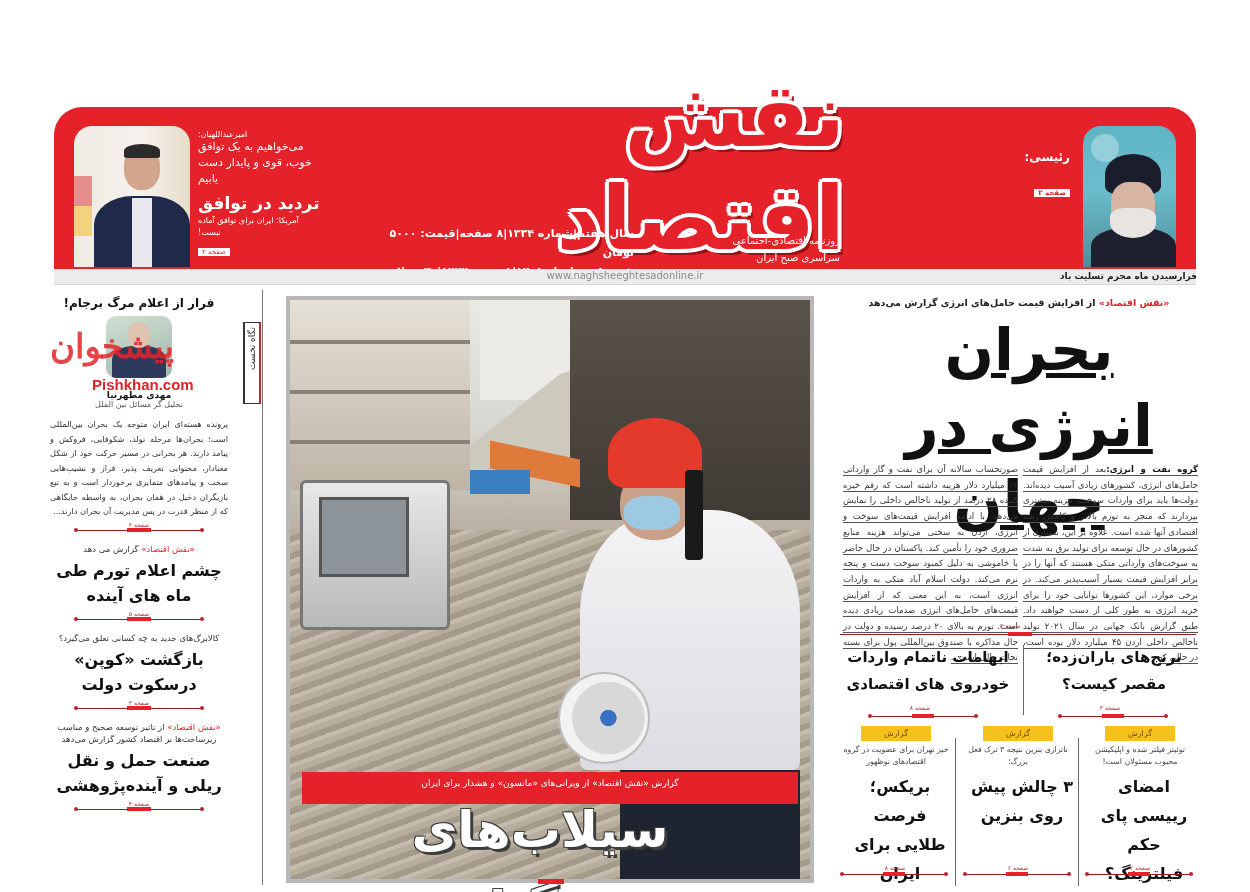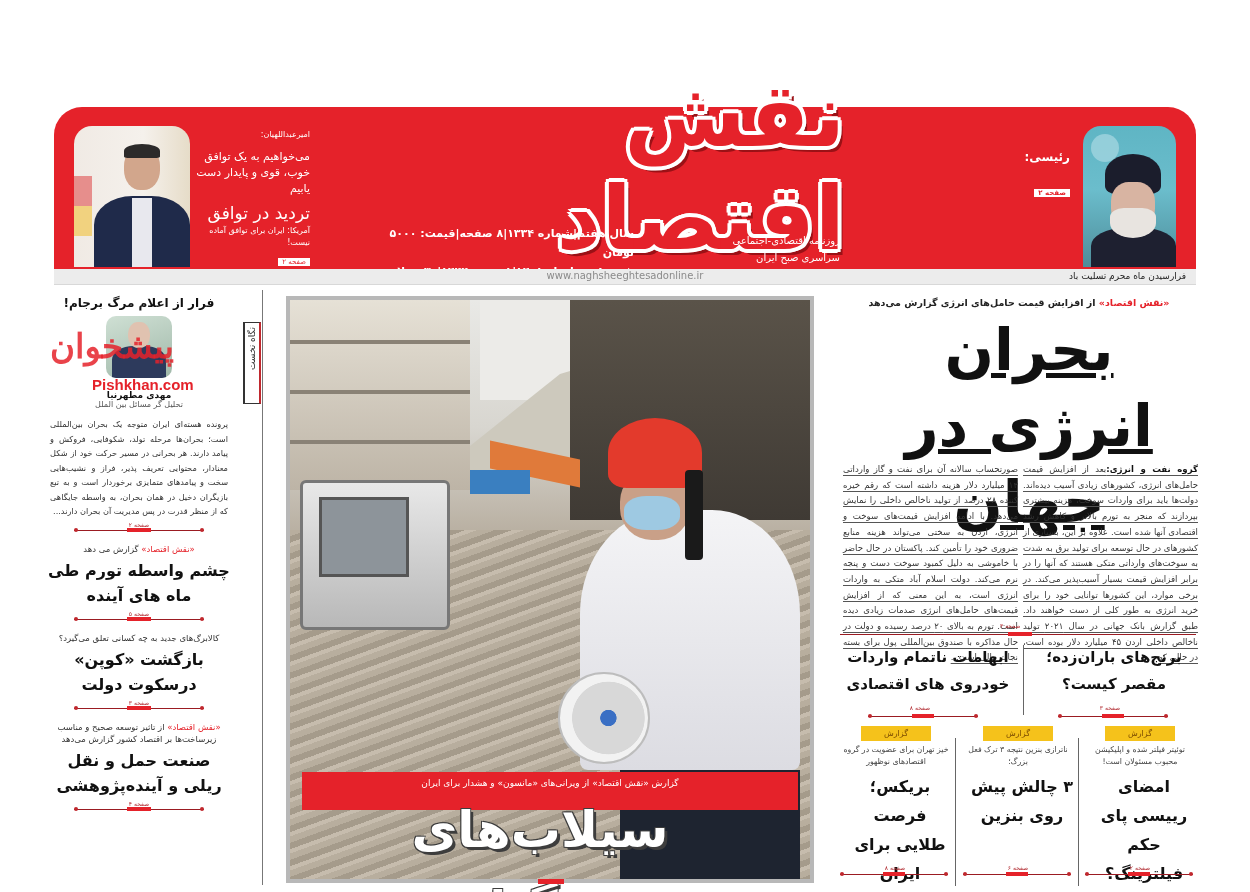--- a/index.html
+++ b/index.html
@@ -13,21 +13,21 @@
   }
   .url-strip {
     position: absolute; left: 54px; top: 269px; width: 1142px; height: 16px;
     background: #ececec; border-bottom: 1px solid #d8d8d8;
   }
   .url-text {
     position: absolute; left: 540px; top: 270px; width: 170px; text-align: center;
     font-size: 10px; color: #8a8a8a; font-family: "DejaVu Sans", sans-serif; direction: ltr;
   }
   .muharram-note {
-    position: absolute; right: 64px; top: 271px; font-size: 9px; font-weight: normal; color: #222;
+    position: absolute; right: 53px; top: 271px; font-size: 9px; font-weight: bold; color: #222;
   }
 
   .logo {
     position: absolute; left: 405px; top: 108px; width: 440px; height: 118px;
     display: flex; align-items: center; justify-content: center;
     font-family: "DejaVu Sans", sans-serif; font-weight: bold; font-size: 88px; color: #e5222a;
     -webkit-text-stroke: 0; letter-spacing: -4px;
     text-shadow: 0 0 0 #fff, 3px 3px 0 #fff, -3px -3px 0 #fff, 3px -3px 0 #fff, -3px 3px 0 #fff,
                  0 4px 0 #fff, 4px 0 0 #fff, 0 -4px 0 #fff, -4px 0 0 #fff, 5px 6px 0 #9b1116;
   }
@@ -56,24 +56,24 @@
   .amir-photo .head { position: absolute; left: 50px; top: 20px; width: 36px; height: 44px; background: #d2a68c; border-radius: 45%; }
   .amir-photo .hair { position: absolute; left: 50px; top: 18px; width: 36px; height: 14px; background: #2c2a2a; border-radius: 50% 50% 10% 10%; }
   .amir-photo .body { position: absolute; left: 20px; top: 70px; width: 96px; height: 72px; background: #1f2a4a; border-radius: 40% 40% 0 0; }
   .amir-photo .shirt { position: absolute; left: 58px; top: 72px; width: 20px; height: 70px; background: #e8e8ee; }
 
   .raisi-text { position: absolute; right: 180px; top: 150px; width: 90px; text-align: right; color: #fff; font-weight: bold; }
   .raisi-text .kicker { font-size: 12px; display: block; margin-bottom: 16px; }
   .raisi-text .quote { font-size: 14px; line-height: 22px; display: block; }
   .raisi-text .pg, .amir-text .pg { display: inline-block; margin-top: 4px; font-size: 7px; background: #fff; color: #e5222a; padding: 0 4px; }
 
-  .amir-text { position: absolute; left: 186px; top: 130px; width: 124px; text-align: right; color: #fff; }
+  .amir-text { position: absolute; left: 198px; top: 130px; width: 124px; text-align: left; color: #fff; }
   .amir-text .kicker { font-size: 8px; display: block; }
-  .amir-text .quote { font-size: 11px; line-height: 16px; display: block; margin-top: 10px; }
-  .amir-text .headline { font-size: 17px; font-weight: normal; display: block; margin-top: 4px; line-height: 24px; }
+  .amir-text .quote { font-size: 11px; line-height: 16px; display: block; }
+  .amir-text .headline { font-size: 17px; font-weight: bold; display: block; margin-top: 4px; line-height: 24px; }
   .amir-text .sub { font-size: 8px; display: block; line-height: 12px; }
 
   
   .vline { position: absolute; width: 1px; background: #777; }
 
   
   .left-col { position: absolute; left: 46px; top: 292px; width: 186px; text-align: center; }
   .lc-title { font-size: 12px; font-weight: bold; display: block; margin-top: 4px; }
   .author-photo {
     position: relative; margin: 6px auto 0; width: 66px; height: 62px; border-radius: 10px;
@@ -120,21 +120,21 @@
   .mp-bobcat .glass { position: absolute; left: 16px; top: 14px; width: 90px; height: 80px; background: #8d949a; border: 3px solid #555; }
   .mp-man-body { position: absolute; left: 290px; top: 210px; width: 220px; height: 260px; background: linear-gradient(180deg,#f4f4f6,#dcdce2); border-radius: 40% 40% 8px 8px; }
   .mp-man-face { position: absolute; left: 330px; top: 170px; width: 70px; height: 70px; background: #c9a088; border-radius: 45%; }
   .mp-mask { position: absolute; left: 334px; top: 196px; width: 56px; height: 34px; background: #9ec9e2; border-radius: 40%; }
   .mp-helmet { position: absolute; left: 318px; top: 118px; width: 94px; height: 70px; background: #e33a2c; border-radius: 50% 50% 20% 20%; }
   .mp-radio { position: absolute; left: 395px; top: 170px; width: 18px; height: 90px; background: #1a1a1a; border-radius: 4px; }
   .mp-horn { position: absolute; left: 268px; top: 372px; width: 92px; height: 92px; background: radial-gradient(circle at 55% 50%, #3a6fc4 0 12%, #d8d8d8 13% 55%, #f2f2f2 56% 100%); border-radius: 50%; border: 2px solid #bdbdbd; }
   .mp-pants { position: absolute; left: 330px; top: 470px; width: 180px; height: 117px; background: #1e2430; }
 
   .photo-kicker {
-    position: absolute; left: 302px; top: 772px; width: 496px; height: 38px; background: #e5222a;
+    position: absolute; left: 302px; top: 772px; width: 496px; height: 32px; background: #e5222a;
     color: #fff; font-size: 9px; text-align: center; line-height: 22px;
   }
   .photo-headline {
     position: absolute; left: 330px; top: 790px; width: 420px; text-align: center;
     font-size: 50px; font-weight: bold; color: #fff; line-height: 80px;
     text-shadow: 3px 3px 0 #3d3d3d, -1px -1px 0 #3d3d3d, 1px -1px 0 #3d3d3d, -1px 1px 0 #3d3d3d;
   }
   .photo-tab { position: absolute; left: 538px; top: 879px; width: 26px; height: 5px; background: #e5222a; }
 
   
@@ -235,21 +235,21 @@
   <span class="author-role">تحلیل گر مسائل بین الملل</span>
   <div class="lc-body">پرونده هسته‌ای ایران متوجه یک بحران بین‌المللی است؛ بحران‌ها مرحله تولد، شکوفایی، فروکش و پیامد دارند. هر بحرانی در مسیر حرکت خود از شکل معنادار، محتوایی تعریف پذیر، فراز و نشیب‌هایی سخت و پیامدهای متمایزی برخوردار است و به تبع بازیگران دخیل در همان بحران، به واسطه جایگاهی که از منظر قدرت در پس مدیریت آن بحران دارند...</div>
   <div class="page-marker">
     <span class="label">صفحه ۲</span>
     <span class="bar"></span>
       <span class="tab"></span>
   </div>
 
   <div class="lc-block">
     <span class="story-kicker"><span class="red">«نقش اقتصاد»</span> <span>گزارش می دهد</span></span>
-    <span class="story-head">چشم واسطه تورم طی ماه های آینده</span>
+    <span class="story-head">چشم اعلام تورم طی ماه های آینده</span>
     <div class="page-marker">
       <span class="label">صفحه ۵</span>
       <span class="bar"></span>
         <span class="tab"></span>
     </div>
   </div>
 
   <div class="lc-block">
     <span class="story-kicker">کالابرگ‌های جدید به چه کسانی تعلق می‌گیرد؟</span>
     <span class="story-head">بازگشت «کوپن» درسکوت دولت</span>

